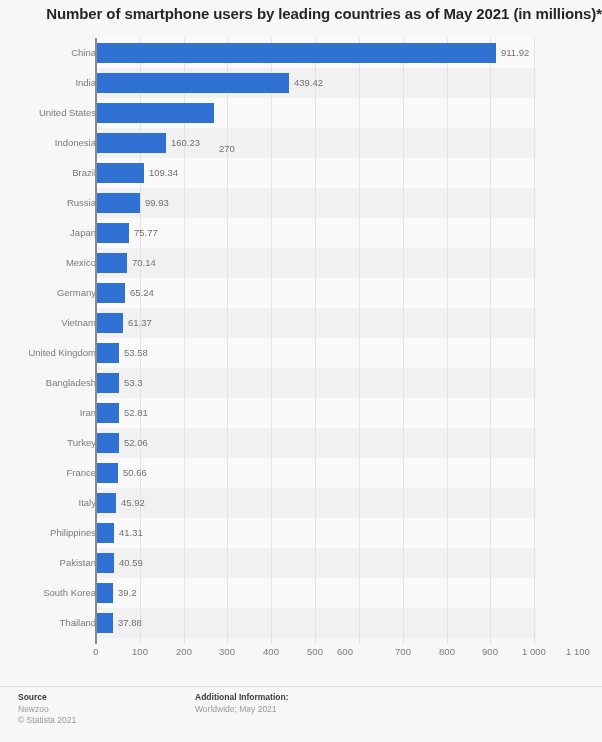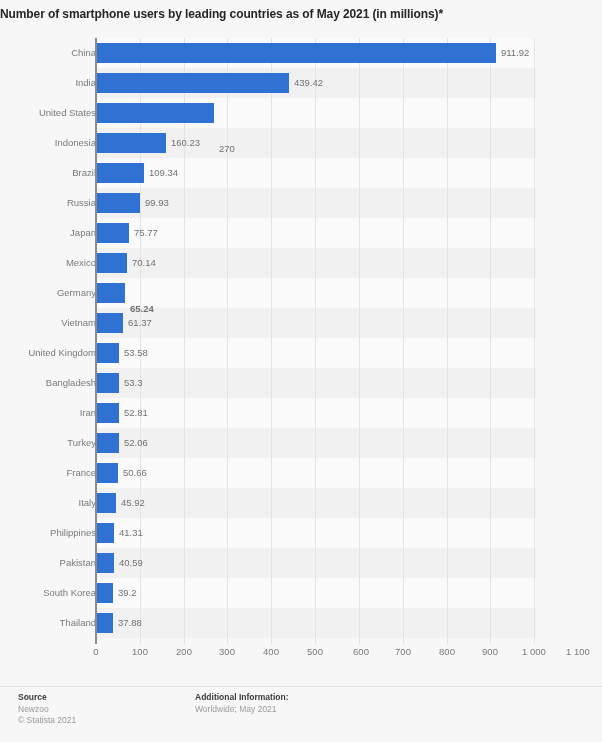--- a/index.html
+++ b/index.html
@@ -21,22 +21,22 @@
     height: 742px;
     box-sizing: border-box;
   }
 
   
   .chart-title {
     position: absolute;
     left: 0;
     top: 6px;
     width: 602px;
-    text-align: left;
-    font-size: 12px;
+    text-align: right;
+    font-size: 15px;
     font-weight: bold;
     color: #262626;
     letter-spacing: -0.1px;
     line-height: 16px;
   }
 
   
   .plot-wrap {
     position: absolute;
     left: 0;
@@ -258,21 +258,21 @@
         <div class="bar-value" style="top: 95px; left: 75px;">160.23</div>
         <div class="bar" style="top: 125px; width: 48px; background: rgb(47, 114, 212);"></div>
         <div class="bar-value" style="top: 125px; left: 53px;">109.34</div>
         <div class="bar" style="top: 155px; width: 44px; background: rgb(47, 114, 212);"></div>
         <div class="bar-value" style="top: 155px; left: 49px;">99.93</div>
         <div class="bar" style="top: 185px; width: 33px; background: rgb(47, 114, 212);"></div>
         <div class="bar-value" style="top: 185px; left: 38px;">75.77</div>
         <div class="bar" style="top: 215px; width: 31px; background: rgb(47, 114, 212);"></div>
         <div class="bar-value" style="top: 215px; left: 36px;">70.14</div>
         <div class="bar" style="top: 245px; width: 29px; background: rgb(47, 114, 212);"></div>
-        <div class="bar-value" style="top: 261px; left: 34px; font-weight: bold;">65.24</div>
+        <div class="bar-value" style="top: 245px; left: 34px;">65.24</div>
         <div class="bar" style="top: 275px; width: 27px; background: rgb(47, 114, 212);"></div>
         <div class="bar-value" style="top: 275px; left: 32px;">61.37</div>
         <div class="bar" style="top: 305px; width: 23px; background: rgb(47, 114, 212);"></div>
         <div class="bar-value" style="top: 305px; left: 28px;">53.58</div>
         <div class="bar" style="top: 335px; width: 23px; background: rgb(47, 114, 212);"></div>
         <div class="bar-value" style="top: 335px; left: 28px;">53.3</div>
         <div class="bar" style="top: 365px; width: 23px; background: rgb(47, 114, 212);"></div>
         <div class="bar-value" style="top: 365px; left: 28px;">52.81</div>
         <div class="bar" style="top: 395px; width: 23px; background: rgb(47, 114, 212);"></div>
         <div class="bar-value" style="top: 395px; left: 28px;">52.06</div>
@@ -292,21 +292,21 @@
     <div class="axis-line"></div>
   </div>
 
   <div class="xaxis" id="xaxis">
       <div class="xtick" style="left: 0px;">0</div>
       <div class="xtick" style="left: 44px;">100</div>
       <div class="xtick" style="left: 88px;">200</div>
       <div class="xtick" style="left: 131px; text-align: center;">300</div>
       <div class="xtick" style="left: 175px;">400</div>
       <div class="xtick" style="left: 219px;">500</div>
-      <div class="xtick" style="left: 265px;">600</div>
+      <div class="xtick" style="left: 249px;">600</div>
       <div class="xtick" style="left: 307px;">700</div>
       <div class="xtick" style="left: 351px;">800</div>
       <div class="xtick" style="left: 394px;">900</div>
       <div class="xtick" style="left: 438px;">1 000</div>
       <div class="xtick" style="left: 482px;">1 100</div>
     </div>
 
 
   <div class="divider"></div>
 

